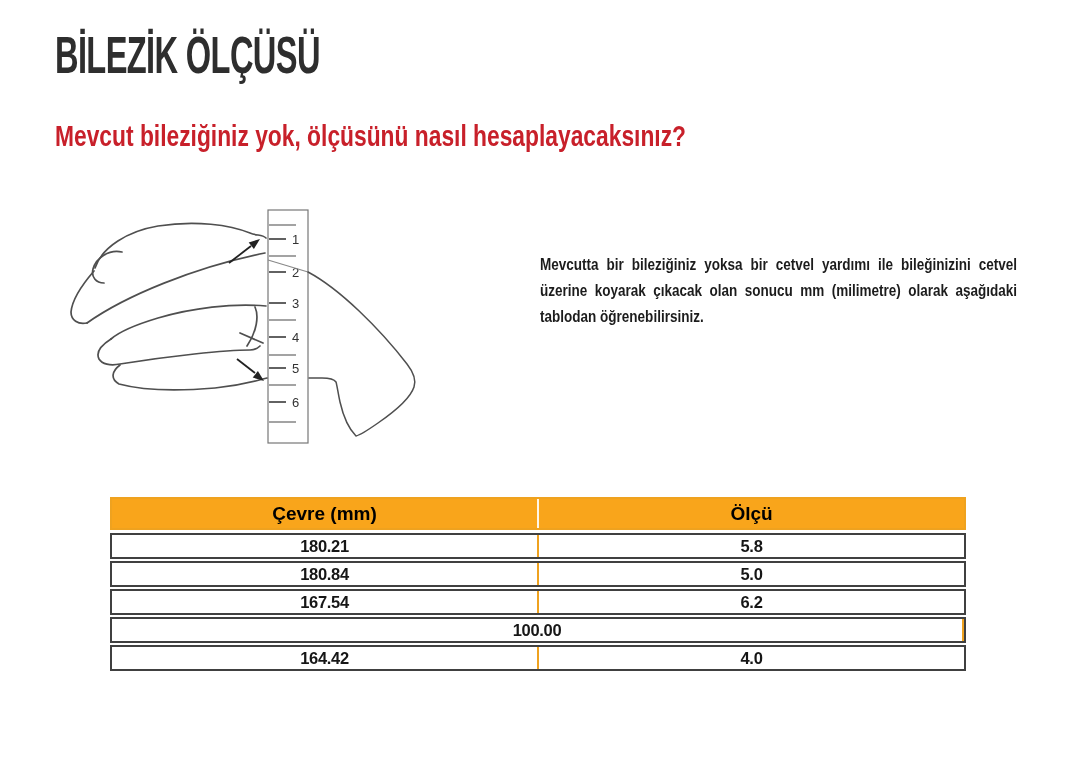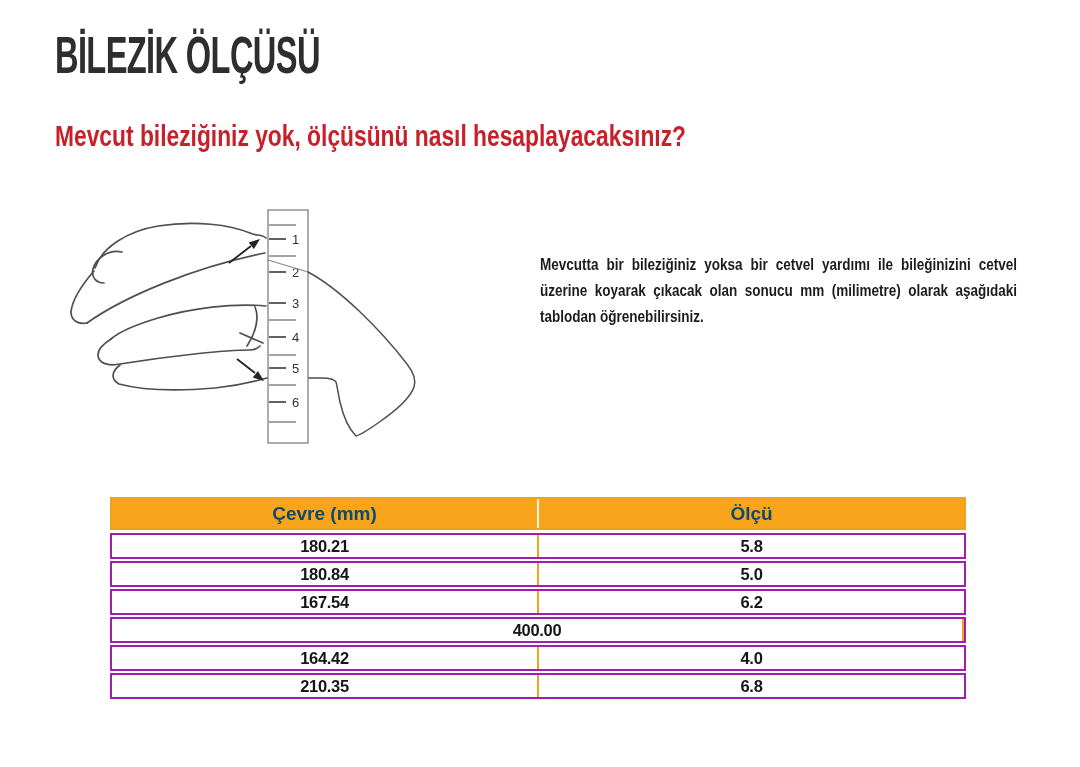--- a/index.html
+++ b/index.html
@@ -23,25 +23,25 @@
   }
   #sketch{left:60px;top:192px;}
   
   #size-table{left:110px;top:497px;width:856px;}
   .t-head{
     display:flex;height:29px;background:#f9a51b;border:2px solid #efa21f;
     margin-bottom:3px;
   }
   .t-head .cell{
     flex:1 1 50%;display:flex;align-items:center;justify-content:center;
-    font-size:19px;font-weight:bold;color:#0c4a6e;
+    font-size:19px;font-weight:bold;color:#000000;
   }
   .t-head .cell:first-child{border-right:2px solid rgba(255,255,255,0.9);}
   .t-row{
-    display:flex;height:22px;background:#ffffff;border:2px solid #a21caf;
+    display:flex;height:22px;background:#ffffff;border:2px solid #404040;
     margin-bottom:2px;
   }
   .t-row .cell{
     flex:1 1 50%;display:flex;align-items:center;justify-content:center;
     font-size:16.5px;font-weight:bold;color:#161616;letter-spacing:-0.3px;
   }
   .t-row .cell:first-child{border-right:2px solid #efa21f;}
   .sketch-num{font-size:13px;fill:#333;font-family:"Liberation Sans",sans-serif;}
 </style>
 </head>
@@ -120,24 +120,20 @@
       </div>
       <div class="t-row">
         <div class="cell">180.84</div>
         <div class="cell">5.0</div>
       </div>
       <div class="t-row">
         <div class="cell">167.54</div>
         <div class="cell">6.2</div>
       </div>
       <div class="t-row">
-        <div class="cell">400.00</div>
+        <div class="cell">100.00</div>
       </div>
       <div class="t-row">
         <div class="cell">164.42</div>
         <div class="cell">4.0</div>
       </div>
-      <div class="t-row">
-        <div class="cell">210.35</div>
-        <div class="cell">6.8</div>
-      </div>
     </div>
 </div>
 
 </body></html>

